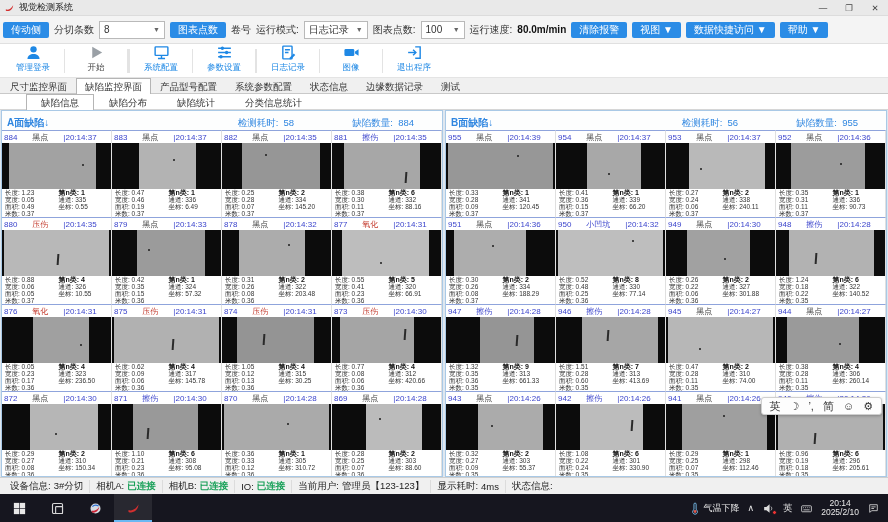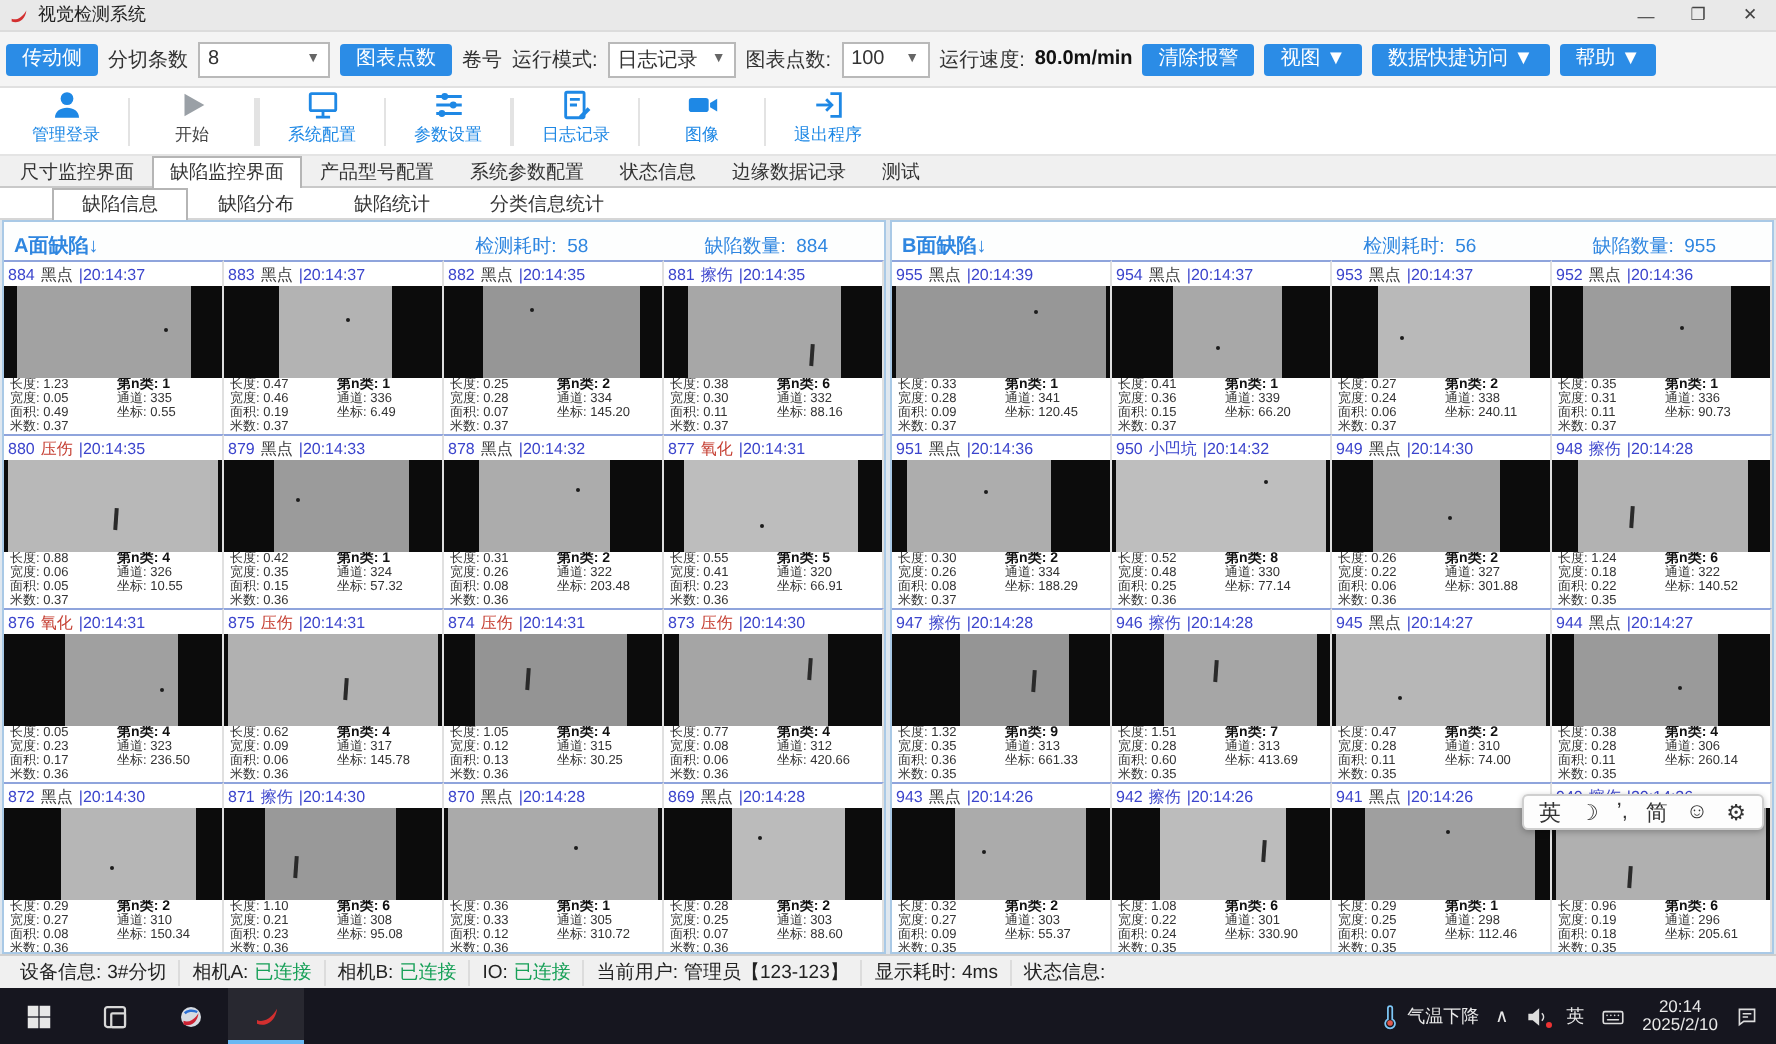--- a/index.html
+++ b/index.html
@@ -46,37 +46,37 @@
   
   .panels{flex:1 1 auto;display:flex;gap:2px;padding:0 1px;background:#dfe7ef;overflow:hidden}
   .panel{flex:1;background:#fff;border:1px solid #a9c9e6;display:flex;flex-direction:column;overflow:hidden}
   .phead{height:19px;display:flex;align-items:flex-end;font-size:9.5px;color:#2f86e0;flex:0 0 auto;background:#fdfefe}
   .ptitle{font-size:10px;font-weight:bold;padding-left:5px;flex:1}
   .pstat{flex:0 0 auto}
   .pstat.mid{flex:1;text-align:center}
   .pstat.pcount{padding-right:28px}
   .grid{flex:1;display:grid;grid-template-columns:repeat(4,1fr);grid-auto-rows:87px}
   .cell{border-right:1px solid #e0e0e0;border-top:1px solid #8fa4dc;display:flex;flex-direction:column;overflow:hidden;background:#fff}
-  .chead{height:12px;display:flex;align-items:center;gap:3px;padding:0 2px;font-size:8px;flex:0 0 auto;white-space:nowrap;overflow:hidden}
+  .chead{height:12px;display:flex;align-items:center;gap:15px;padding:0 2px;font-size:8px;flex:0 0 auto;white-space:nowrap;overflow:hidden}
   .cid,.ctime{color:#3b44cc}
   .cimg{height:46px;position:relative;flex:0 0 auto}
   .mark{position:absolute}
   .mark.dot{width:2px;height:2px;background:#1c1c1c;border-radius:50%}
   .mark.line{width:1.5px;height:11px;background:#2a2a2a;transform:rotate(4deg)}
   .cinfo{flex:1;display:flex;font-size:6.5px;line-height:6.9px;padding:1px 3px;color:#333;overflow:hidden}
   .cil{width:52%}
   .cir{width:48%}
   .cir .cls{font-weight:bold;color:#111;font-size:7px}
 
   
   .status-bar{height:17px;background:#f0f0f0;border-top:1px solid #cfcfcf;display:flex;align-items:center;font-size:9.5px;color:#222;flex:0 0 auto;padding:0 4px;white-space:nowrap}
   .seg{padding:0 6px;display:inline-flex;gap:3px;align-items:center}
   .seg+.seg{border-left:1px solid #dcdcdc}
   .bold{font-weight:normal}
-  .green{color:#18a058;font-weight:normal}
+  .green{color:#18a058;font-weight:bold}
 
   
   .taskbar{height:28px;background:#16161f;display:flex;align-items:stretch;flex:0 0 auto}
   .tb-ico{width:38px;display:flex;align-items:center;justify-content:center}
   .tb-ico svg{width:15px;height:15px}
   .tb-ico.active{background:rgba(255,255,255,.08);border-bottom:2px solid #6ab8f3}
   .tray{margin-left:auto;display:flex;align-items:center;gap:8px;padding-right:8px;color:#e8e8e8;font-size:9px}
   .tray .titem{display:flex;align-items:center;gap:3px;position:relative}
   .tray svg{width:13px;height:13px}
   .reddot{position:absolute;right:-2px;bottom:0;width:5px;height:5px;border-radius:50%;background:#e33;border:1px solid #16161f}

